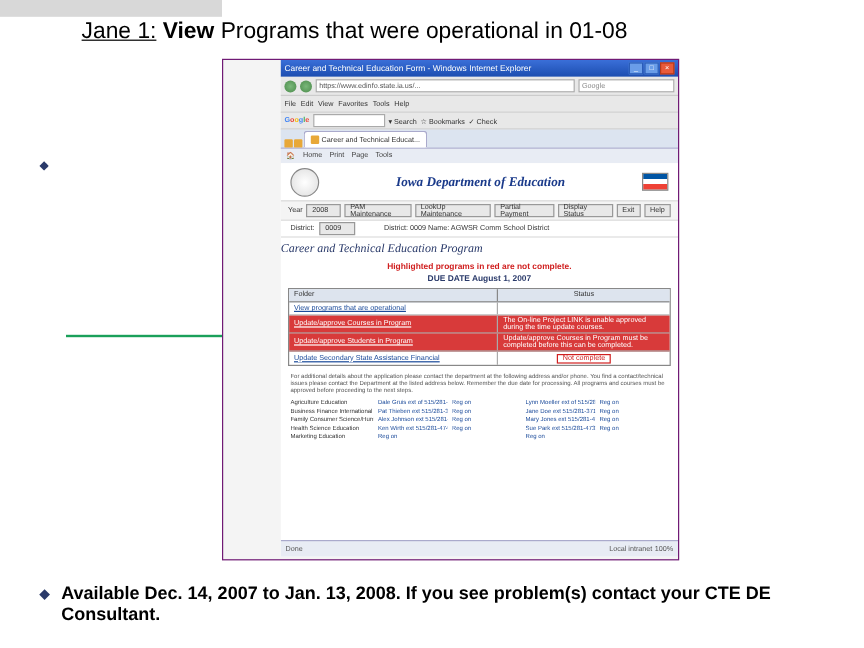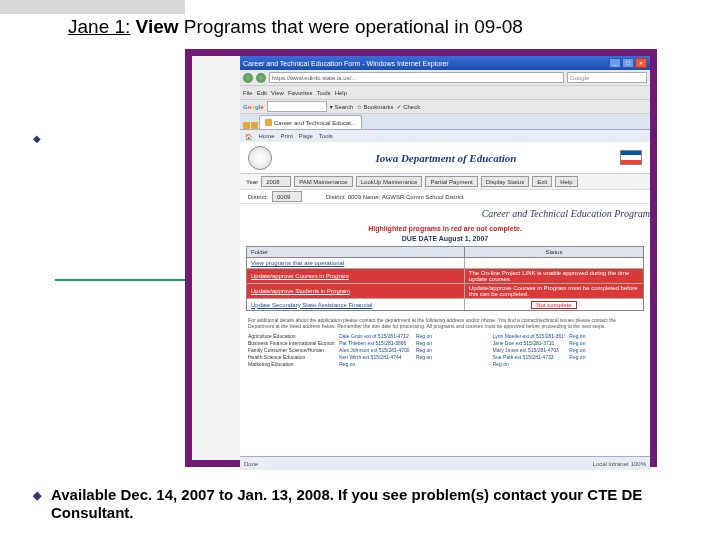--- a/index.html
+++ b/index.html
@@ -7,21 +7,21 @@
   .slide { width: 720px; height: 540px; position: relative; background: #fff; }
   .header-strip { position: absolute; top: 0; left: 0; width: 185px; height: 14px; background: #d8d8d8; }
   .title { position: absolute; top: 16px; left: 68px; font-size: 19px; font-family: Tahoma, sans-serif; color: #000; }
   .title .underline { text-decoration: underline; }
   .title .bold { font-weight: bold; }
   .bullet1 { position: absolute; top: 130px; left: 33px; width: 140px; font-size: 13px; color: #000; line-height: 1.3; display: flex; gap: 6px; }
   .bullet1 .marker { color: #2a3a6a; font-size: 10px; flex: 0 0 10px; margin-top: 2px; }
   .arrow { position: absolute; top: 276px; left: 55px; width: 162px; height: 8px; }
   .arrow-line { position: absolute; top: 3px; left: 0; width: 150px; height: 2px; background: #1aa05a; }
   .arrow-head { position: absolute; right: 0; top: 0; width: 0; height: 0; border-left: 12px solid #1aa05a; border-top: 4px solid transparent; border-bottom: 4px solid transparent; }
-  .screenshot { position: absolute; top: 49px; left: 185px; width: 472px; height: 418px; border: 7px solid #701a75; background: #f4f4f4; font-size: 7px; color: #333; padding-left: 48px; }
+  .screenshot { position: absolute; top: 49px; left: 185px; width: 381px; height: 418px; border: 1px solid #701a75; background: #f4f4f4; font-size: 7px; color: #333; padding-left: 48px; }
   .titlebar { height: 14px; background: linear-gradient(#3a6fd8, #1c4db0); color: #fff; display: flex; align-items: center; padding: 0 3px; justify-content: space-between; }
   .titlebar-text { font-size: 7px; }
   .winbtns { display: flex; gap: 1px; }
   .winbtn { width: 12px; height: 10px; background: #6a9de8; border: 1px solid #2a5cb8; font-size: 6px; display: flex; align-items: center; justify-content: center; }
   .winbtn.close { background: #e85a3a; border-color: #b83a1a; }
   .toolbar { height: 14px; background: #e8e8e8; border-bottom: 1px solid #ccc; display: flex; align-items: center; padding: 0 3px; gap: 4px; font-size: 6px; }
   .tb-icon { width: 10px; height: 10px; background: radial-gradient(#7ab87a, #4a8a4a); border-radius: 50%; }
   .addrbar { height: 16px; background: #e8e8e8; border-bottom: 1px solid #ccc; display: flex; align-items: center; padding: 0 3px; gap: 3px; }
   .addr-input { flex: 1; height: 11px; background: #fff; border: 1px solid #aaa; font-size: 6px; padding: 0 2px; display: flex; align-items: center; color: #555; }
   .searchbox { width: 80px; height: 11px; background: #fff; border: 1px solid #aaa; font-size: 6px; padding: 0 2px; display: flex; align-items: center; color: #888; }
@@ -34,21 +34,21 @@
   .tools { height: 12px; background: #e8ecf4; font-size: 6px; display: flex; align-items: center; padding: 0 5px; gap: 6px; color: #444; }
   .page { background: #fff; height: 328px; overflow: hidden; position: relative; }
   .dept-header { height: 32px; background: #fff; display: flex; align-items: center; justify-content: space-between; padding: 0 8px; border-bottom: 1px solid #ccc; }
   .seal { width: 24px; height: 24px; border: 1px solid #888; border-radius: 50%; background: radial-gradient(#fff, #ddd); }
   .dept-title { color: #1a3a8a; font-weight: bold; font-style: italic; font-size: 11px; font-family: Georgia, serif; }
   .flag { width: 22px; height: 15px; background: linear-gradient(#0055a4 33%, #fff 33%, #fff 66%, #ef4135 66%); border: 1px solid #888; }
   .button-row { height: 16px; background: #f4f4f4; display: flex; align-items: center; padding: 2px 6px; gap: 3px; border-bottom: 1px solid #ddd; }
   .btn { background: #e8e8e8; border: 1px solid #999; font-size: 6px; padding: 1px 4px; height: 11px; display: flex; align-items: center; }
   .year-sel { width: 30px; }
   .district-row { height: 14px; display: flex; align-items: center; padding: 2px 8px; gap: 4px; font-size: 6px; border-bottom: 1px solid #ddd; }
-  .section-title { text-align: right; font-size: 10px; color: #2a3a6a; padding: 4px 0; font-style: italic; font-family: Georgia, serif; }
+  .section-title { text-align: left; font-size: 10px; color: #2a3a6a; padding: 4px 0; font-style: italic; font-family: Georgia, serif; }
   .warn-text { text-align: center; color: #d02020; font-size: 7px; font-weight: bold; padding: 2px 0; }
   .due-text { text-align: center; color: #2a3a6a; font-size: 7px; font-weight: bold; padding: 1px 0 4px; }
   .action-table { margin: 0 6px; border: 1px solid #888; background: #fff; }
   .at-header { display: flex; background: #dde4ee; border-bottom: 1px solid #888; height: 11px; }
   .at-header div { font-size: 6px; padding: 1px 4px; border-right: 1px solid #888; display: flex; align-items: center; }
   .at-h1 { width: 55%; } .at-h2 { width: 45%; border-right: none !important; justify-content: center; }
   .at-row { display: flex; border-bottom: 1px solid #aaa; min-height: 11px; }
   .at-row:last-child { border-bottom: none; }
   .at-c1 { width: 55%; font-size: 6px; padding: 1px 4px; border-right: 1px solid #aaa; color: #1a4a9a; text-decoration: underline; display: flex; align-items: center; }
   .at-c2 { width: 45%; font-size: 6px; padding: 1px 4px; display: flex; align-items: center; }
@@ -66,21 +66,21 @@
   .bullet2 .marker { color: #2a3a6a; font-size: 11px; flex: 0 0 12px; margin-top: 3px; }
 </style>
 </head>
 <body>
 <div class="slide">
 
 <div class="header-strip"></div>
 
 <div class="title">
   <span class="underline">Jane 1:</span>
-  <span class="bold">View</span><span> Programs that were operational in 09-08</span>
+  <span class="bold">View</span><span> Programs that were operational in 01-08</span>
 </div>
 
 <div class="bullet1">
   <span class="marker">◆</span>
 </div>
 
 <div class="arrow">
   <div class="arrow-line"></div>
   <div class="arrow-head"></div>
 </div>

